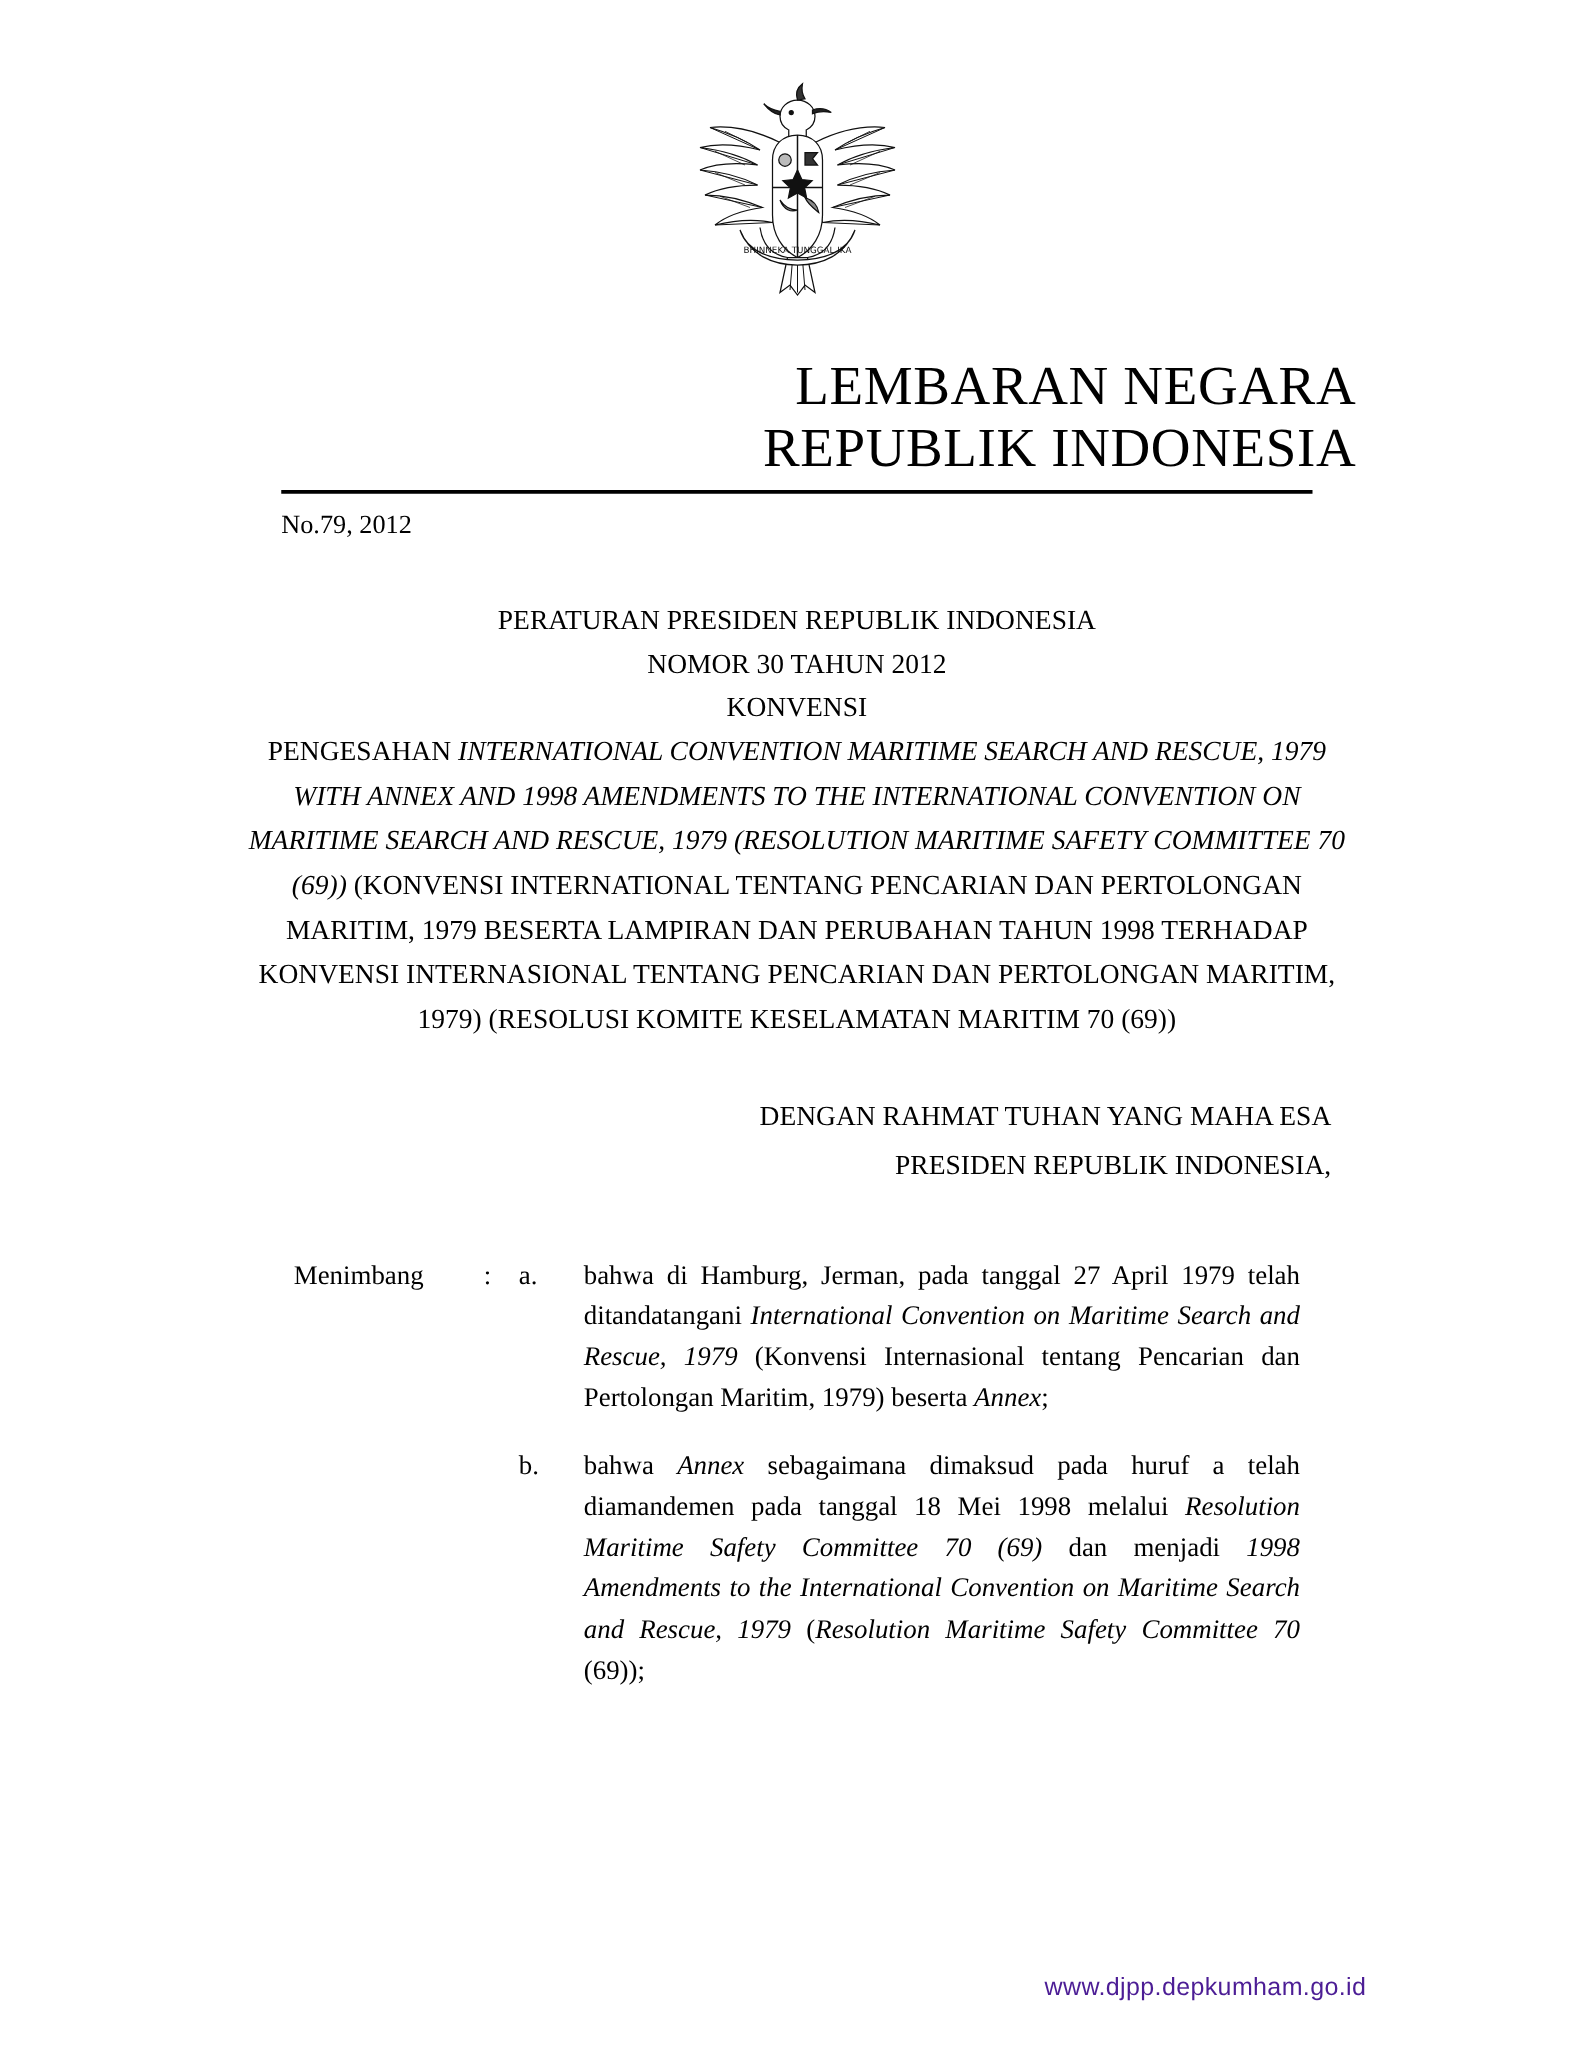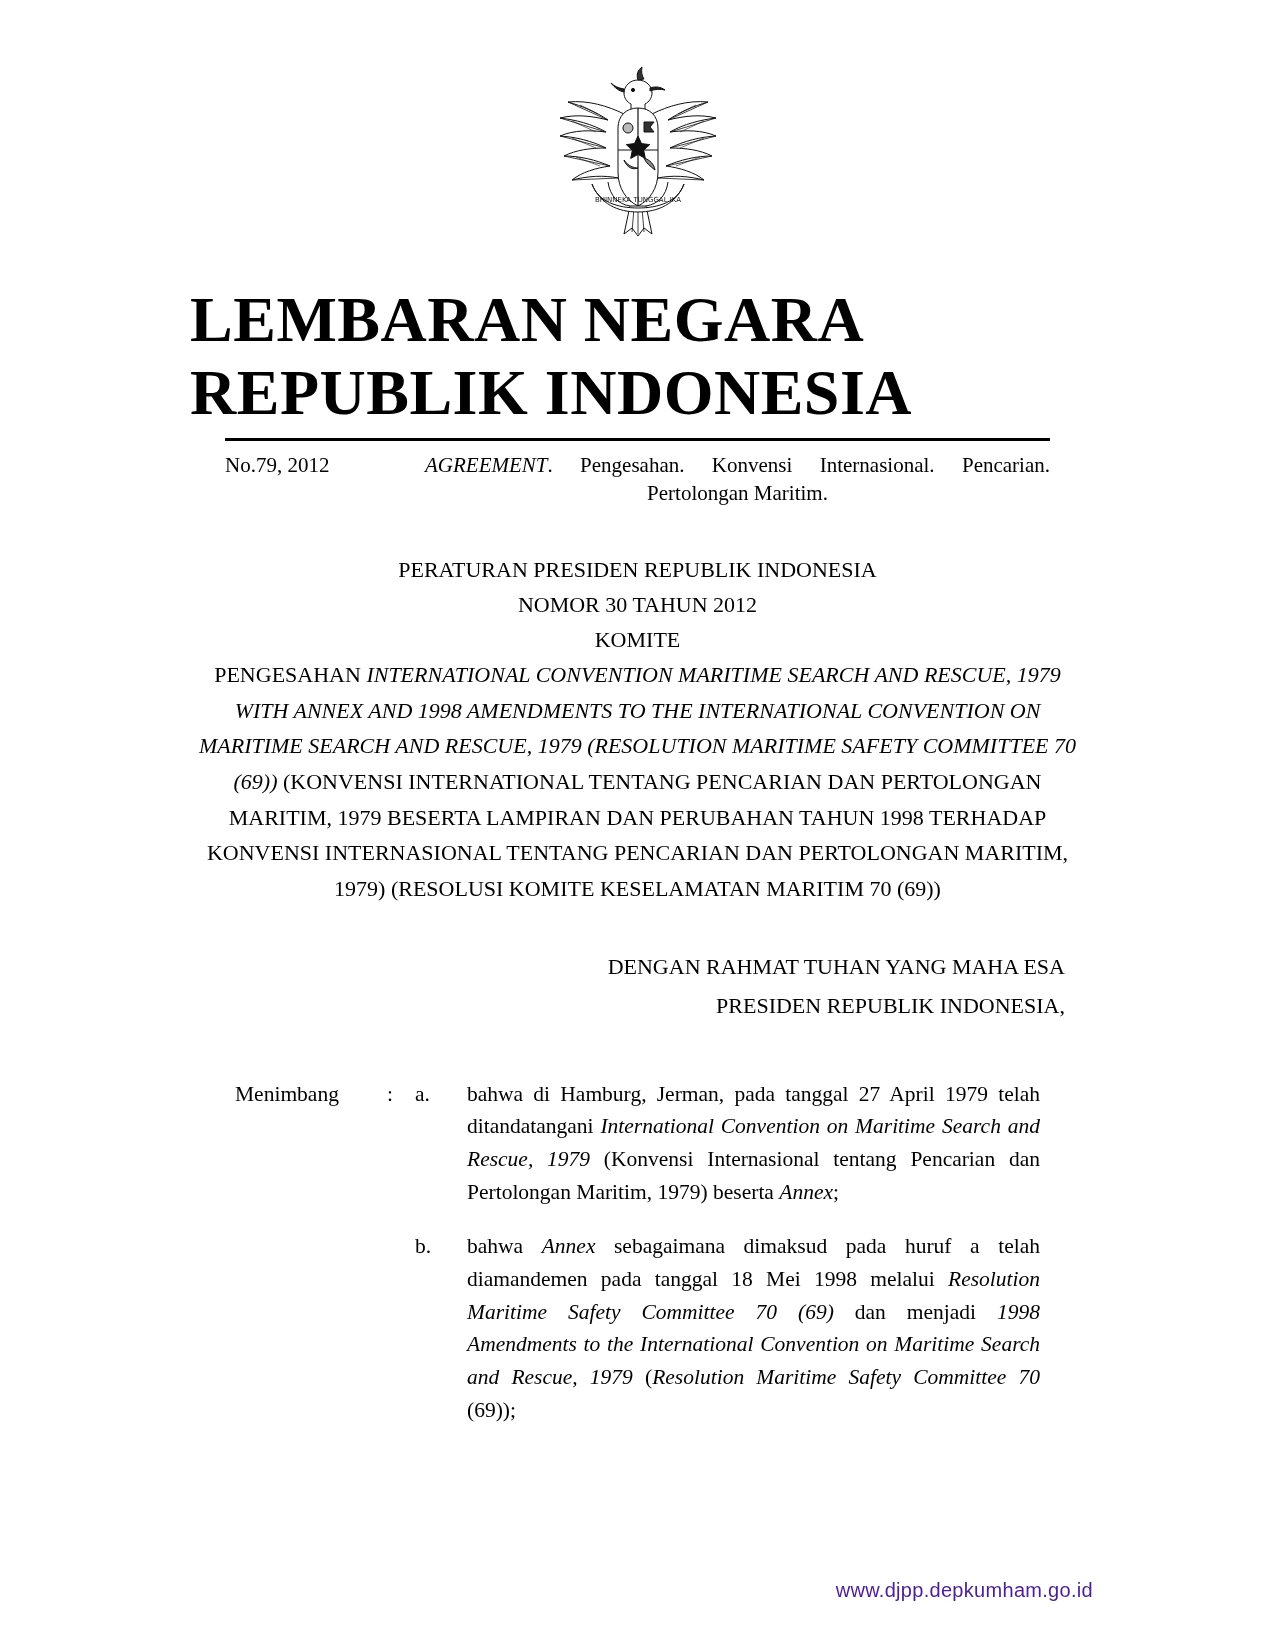--- a/index.html
+++ b/index.html
@@ -24,24 +24,24 @@
   .emblem-wrap {
     display: flex;
     justify-content: center;
     padding-top: 62px;
   }
   .emblem {
     width: 200px;
     height: 200px;
   }
   .masthead {
-    text-align: left;
+    text-align: right;
     font-family: "Liberation Serif", serif;
-    font-weight: bold;
-    font-size: 64px;
+    font-weight: normal;
+    font-size: 44px;
     line-height: 1.14;
     letter-spacing: 0.5px;
     margin-top: 22px;
     padding: 0 120px;
   }
   .rule {
     border: 0;
     border-top: 3px solid #000;
     margin: 8px 155px 0 155px;
   }
@@ -178,30 +178,26 @@
 
   <div class="masthead">
     <div>LEMBARAN NEGARA</div>
     <div>REPUBLIK INDONESIA</div>
   </div>
 
   <hr class="rule">
 
   <div class="subject-row">
     <div class="subject-no">No.79, 2012</div>
-    <div class="subject-text">
-      <span class="ital">AGREEMENT</span><span>.</span>
-      <span>Pengesahan.  Konvensi Internasional. Pencarian. Pertolongan Maritim.</span>
-    </div>
   </div>
 
   <div class="title-block">
     <span class="line">PERATURAN PRESIDEN REPUBLIK INDONESIA</span>
     <span class="line">NOMOR 30 TAHUN 2012</span>
-    <span class="line">KOMITE</span>
+    <span class="line">KONVENSI</span>
   </div>
 
   <div class="longtitle">
     <span>PENGESAHAN </span><span class="ital">INTERNATIONAL CONVENTION MARITIME SEARCH AND RESCUE,</span>
     <span class="ital">1979 WITH ANNEX AND 1998 AMENDMENTS TO THE INTERNATIONAL CONVENTION ON MARITIME SEARCH AND RESCUE, 1979 (RESOLUTION MARITIME SAFETY COMMITTEE 70 (69))</span><span> (KONVENSI INTERNATIONAL TENTANG PENCARIAN DAN PERTOLONGAN MARITIM, 1979 BESERTA LAMPIRAN DAN PERUBAHAN TAHUN 1998 TERHADAP KONVENSI INTERNASIONAL TENTANG PENCARIAN DAN PERTOLONGAN MARITIM, 1979) (RESOLUSI KOMITE KESELAMATAN MARITIM 70 (69))</span>
   </div>
 
   <div class="invocation">
     <div>DENGAN RAHMAT TUHAN YANG MAHA ESA</div>
     <div>PRESIDEN REPUBLIK INDONESIA,</div>

